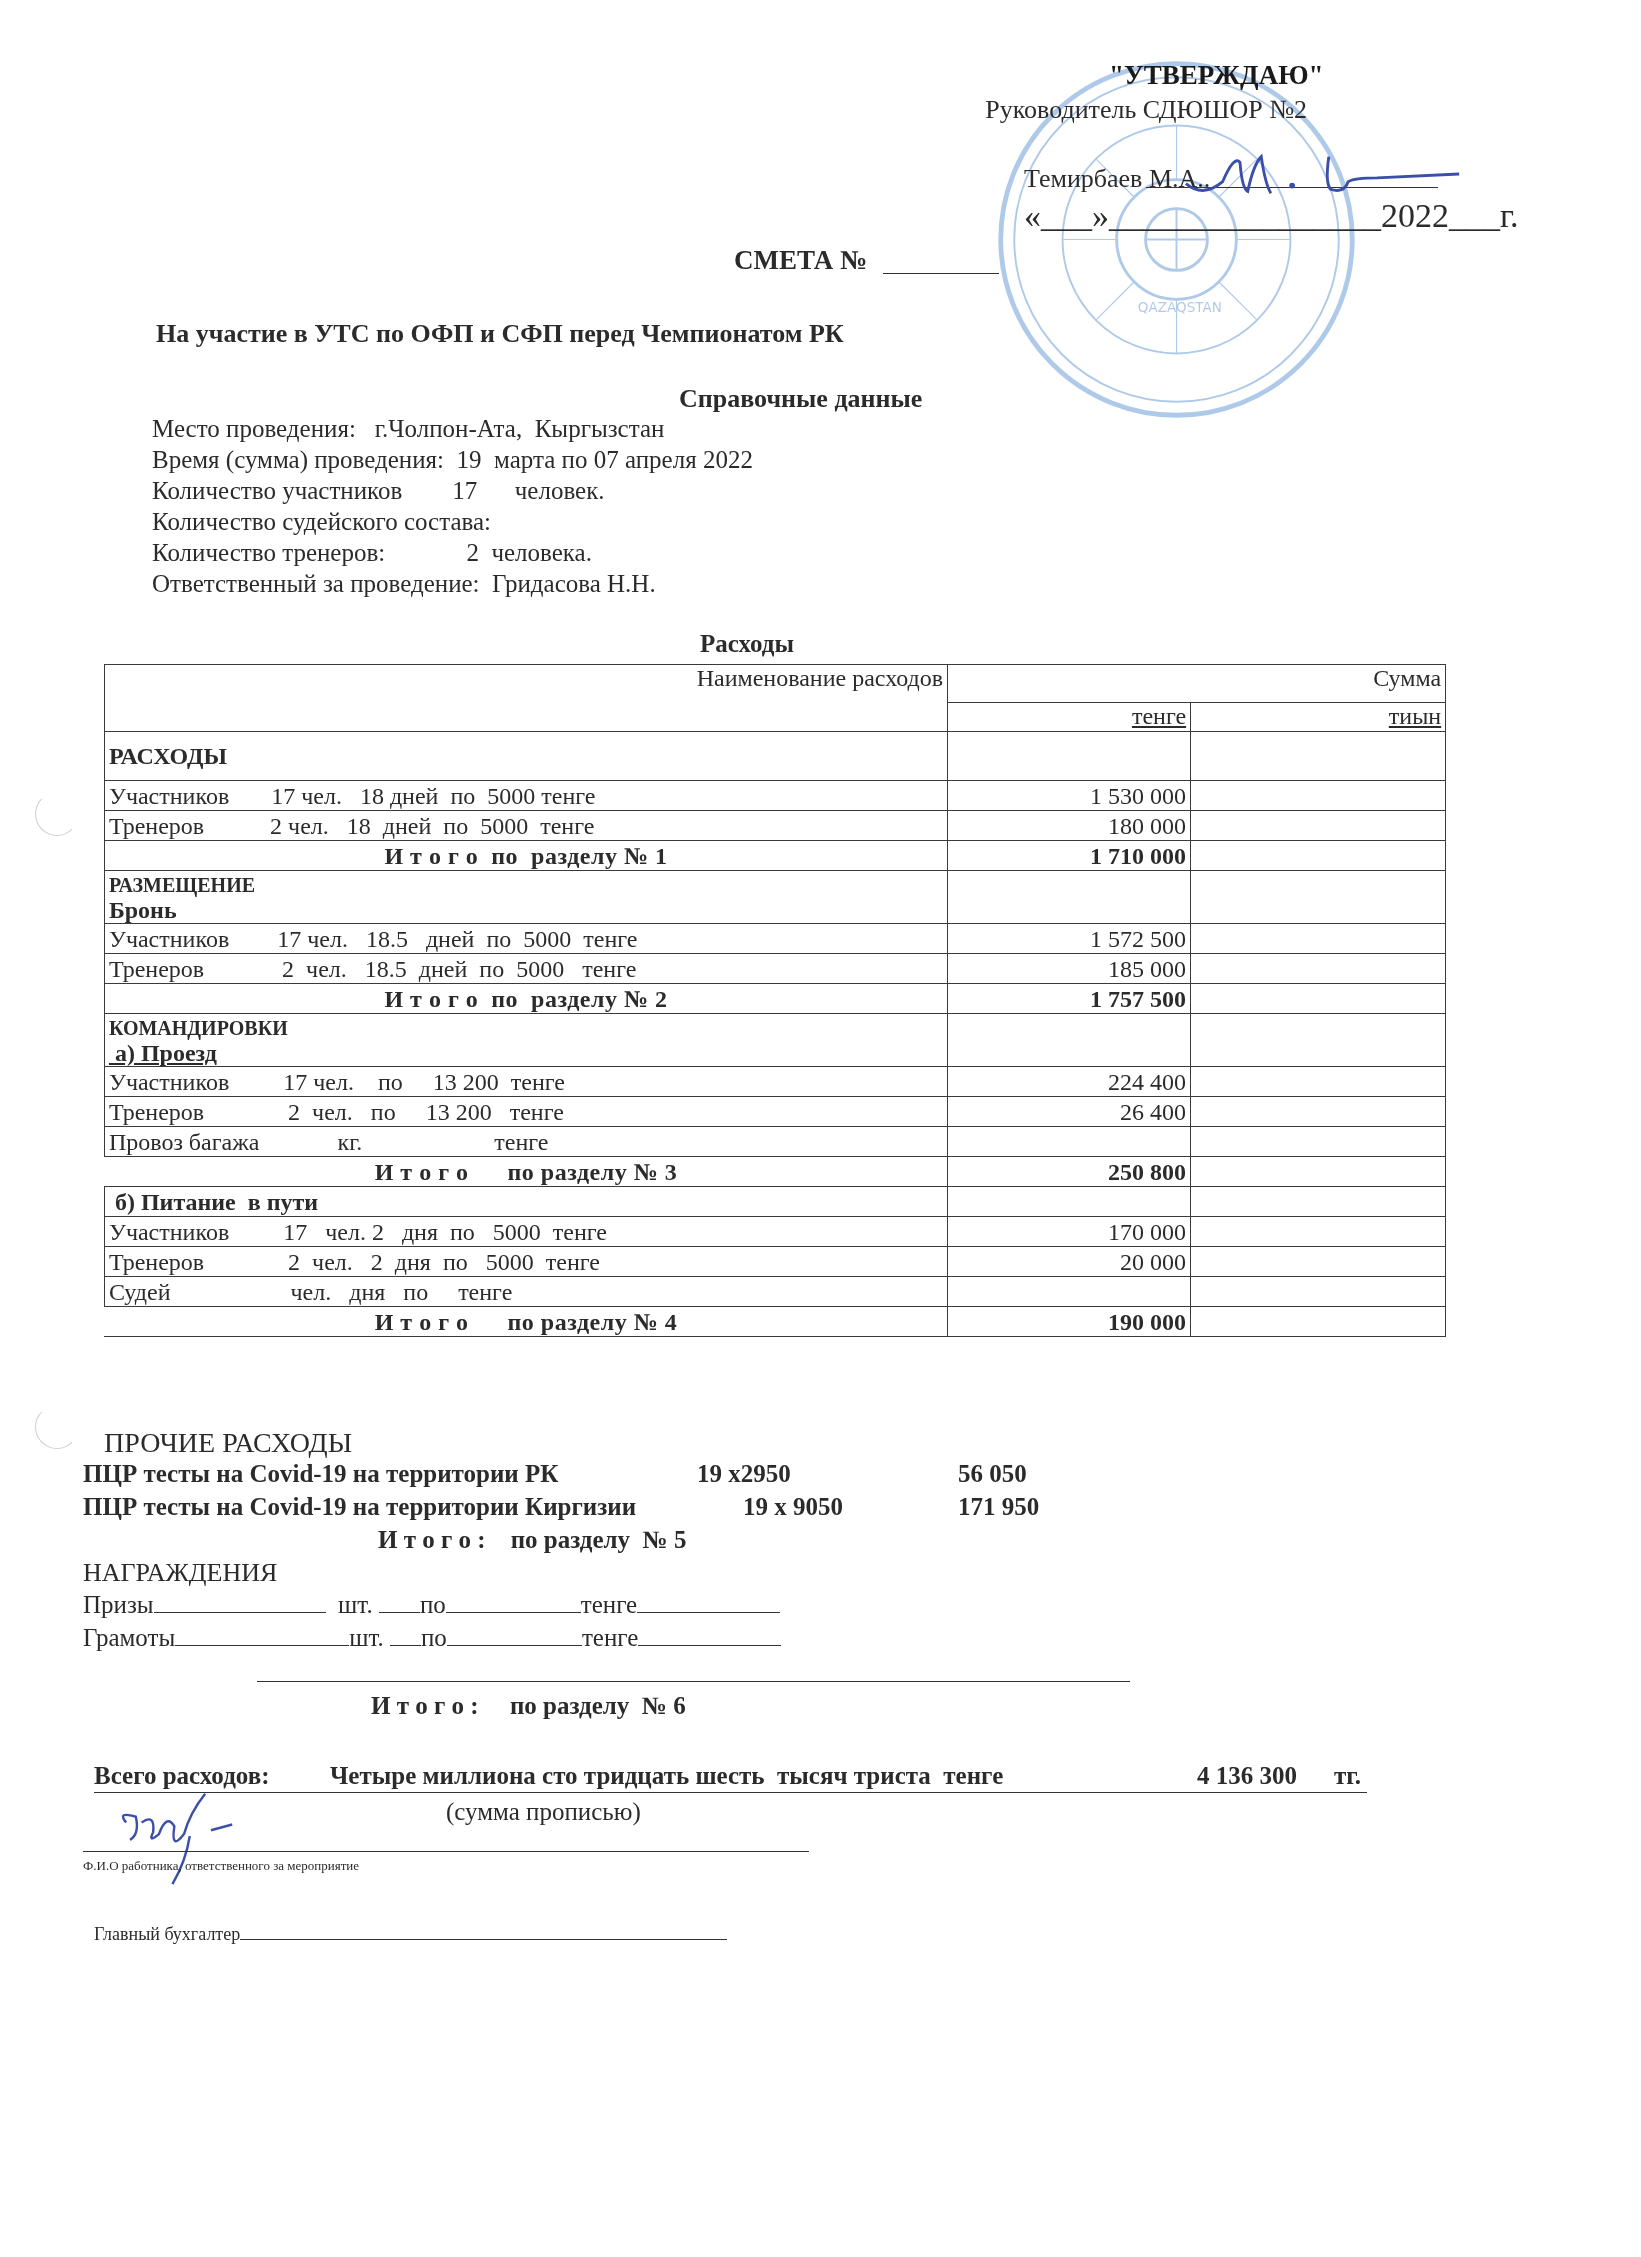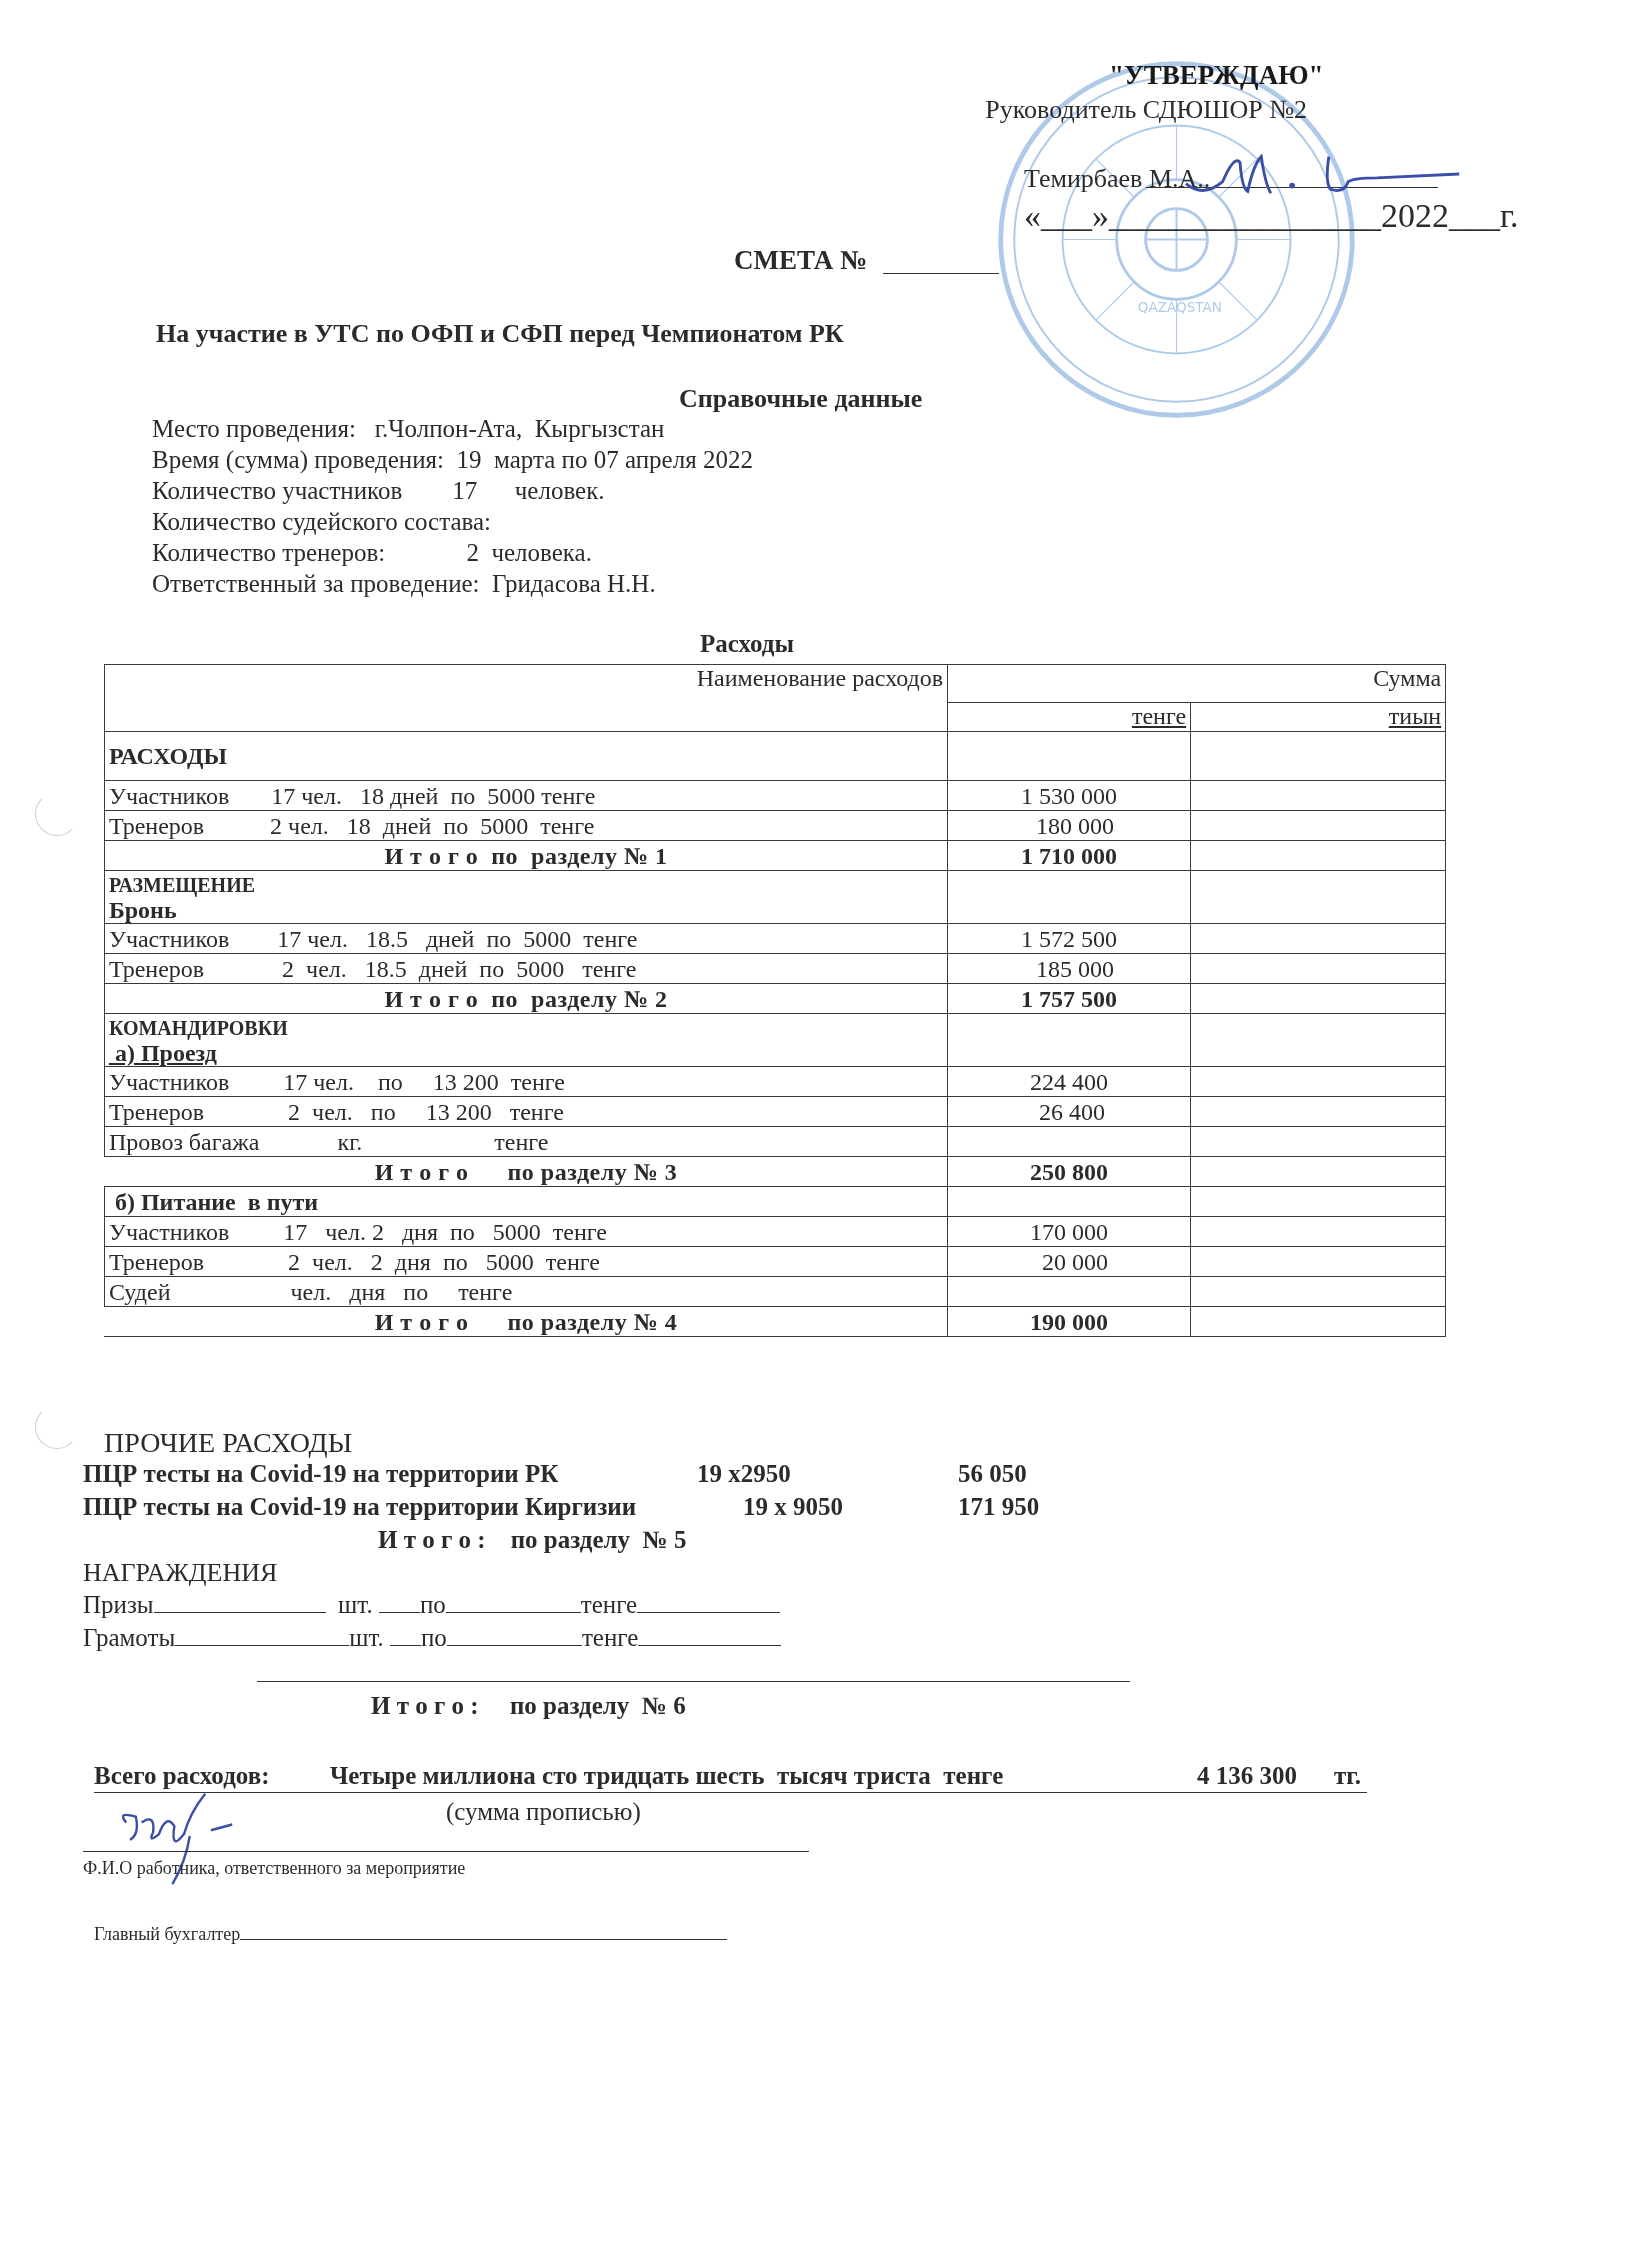--- a/index.html
+++ b/index.html
@@ -40,21 +40,21 @@
     #exp-table td {
       border: 1.4px solid #3a3a3a; padding: 0 3.9px; height: 29px; vertical-align: bottom;
       white-space: pre; overflow: hidden; line-height: 27px;
     }
     #exp-table col.c1 { width: 843px; }
     #exp-table col.c2 { width: 243px; }
     #exp-table col.c3 { width: 255px; }
     #exp-table td.hdr { text-align: right; vertical-align: top; }
     #exp-table td.sect { font-weight: bold; }
     #exp-table td.total { font-weight: bold; text-align: center; letter-spacing: 0.5px; }
-    #exp-table td.amt { text-align: center; }
+    #exp-table td.amt { text-align: right; }
     #exp-table td.amt.b { font-weight: bold; }
 
     
     .other { font-size: 25px; font-weight: bold; white-space: pre; }
     .plain { font-size: 25px; white-space: pre; }
     .uline { display: inline-block; border-bottom: 1.4px solid #333; height: 21px; vertical-align: baseline; }
 
     #total-line { left: 94px; top: 1759px; width: 1273px; border-bottom: 1.9px solid #333; height: 33px; }
     #total-line span { position: absolute; bottom: 1.9px; font-size: 25px; font-weight: bold; white-space: pre; }
     .binder-hole { border: 1.4px solid #cfcfcf; border-radius: 50%; width: 42px; height: 42px; border-right-color: transparent; border-top-color: transparent; }
@@ -242,16 +242,16 @@
   <span style="left:1103px;">4 136 300</span>
   <span style="left:1240px;">тг.</span>
 </div>
 <div class="abs plain" style="left:446px;top:1798px;">(сумма прописью)</div>
 
 <svg class="abs" style="left:97px;top:1784px;" width="174" height="106" viewBox="0 0 180 110">
   <path d="M30 40 Q20 28 40 34 Q44 52 34 58 M46 40 Q60 30 58 50 Q52 62 64 52 Q72 30 80 44 Q76 70 90 52 Q96 30 112 10 M96 54 Q92 80 78 104" fill="none" stroke="#3b4fa8" stroke-width="2.5"></path>
   <path d="M118 48 L140 42" fill="none" stroke="#3b4fa8" stroke-width="2.5"></path>
 </svg>
 <div class="abs" style="left:83px;top:1851px;width:726px;border-bottom:1.4px solid #333;"></div>
-<div class="abs plain" style="left:83px;top:1858px;font-size:18px;">Ф.И.О работника, ответственного за мероприятие</div>
+<div class="abs plain" style="left:83px;top:1858px;font-size:13px;">Ф.И.О работника, ответственного за мероприятие</div>
 
 <div class="abs plain" style="left:94px;top:1918px;font-size:18px;"><span>Главный бухгалтер</span><span class="uline" style="width:487px;"></span></div>
 
 
 </body></html>

